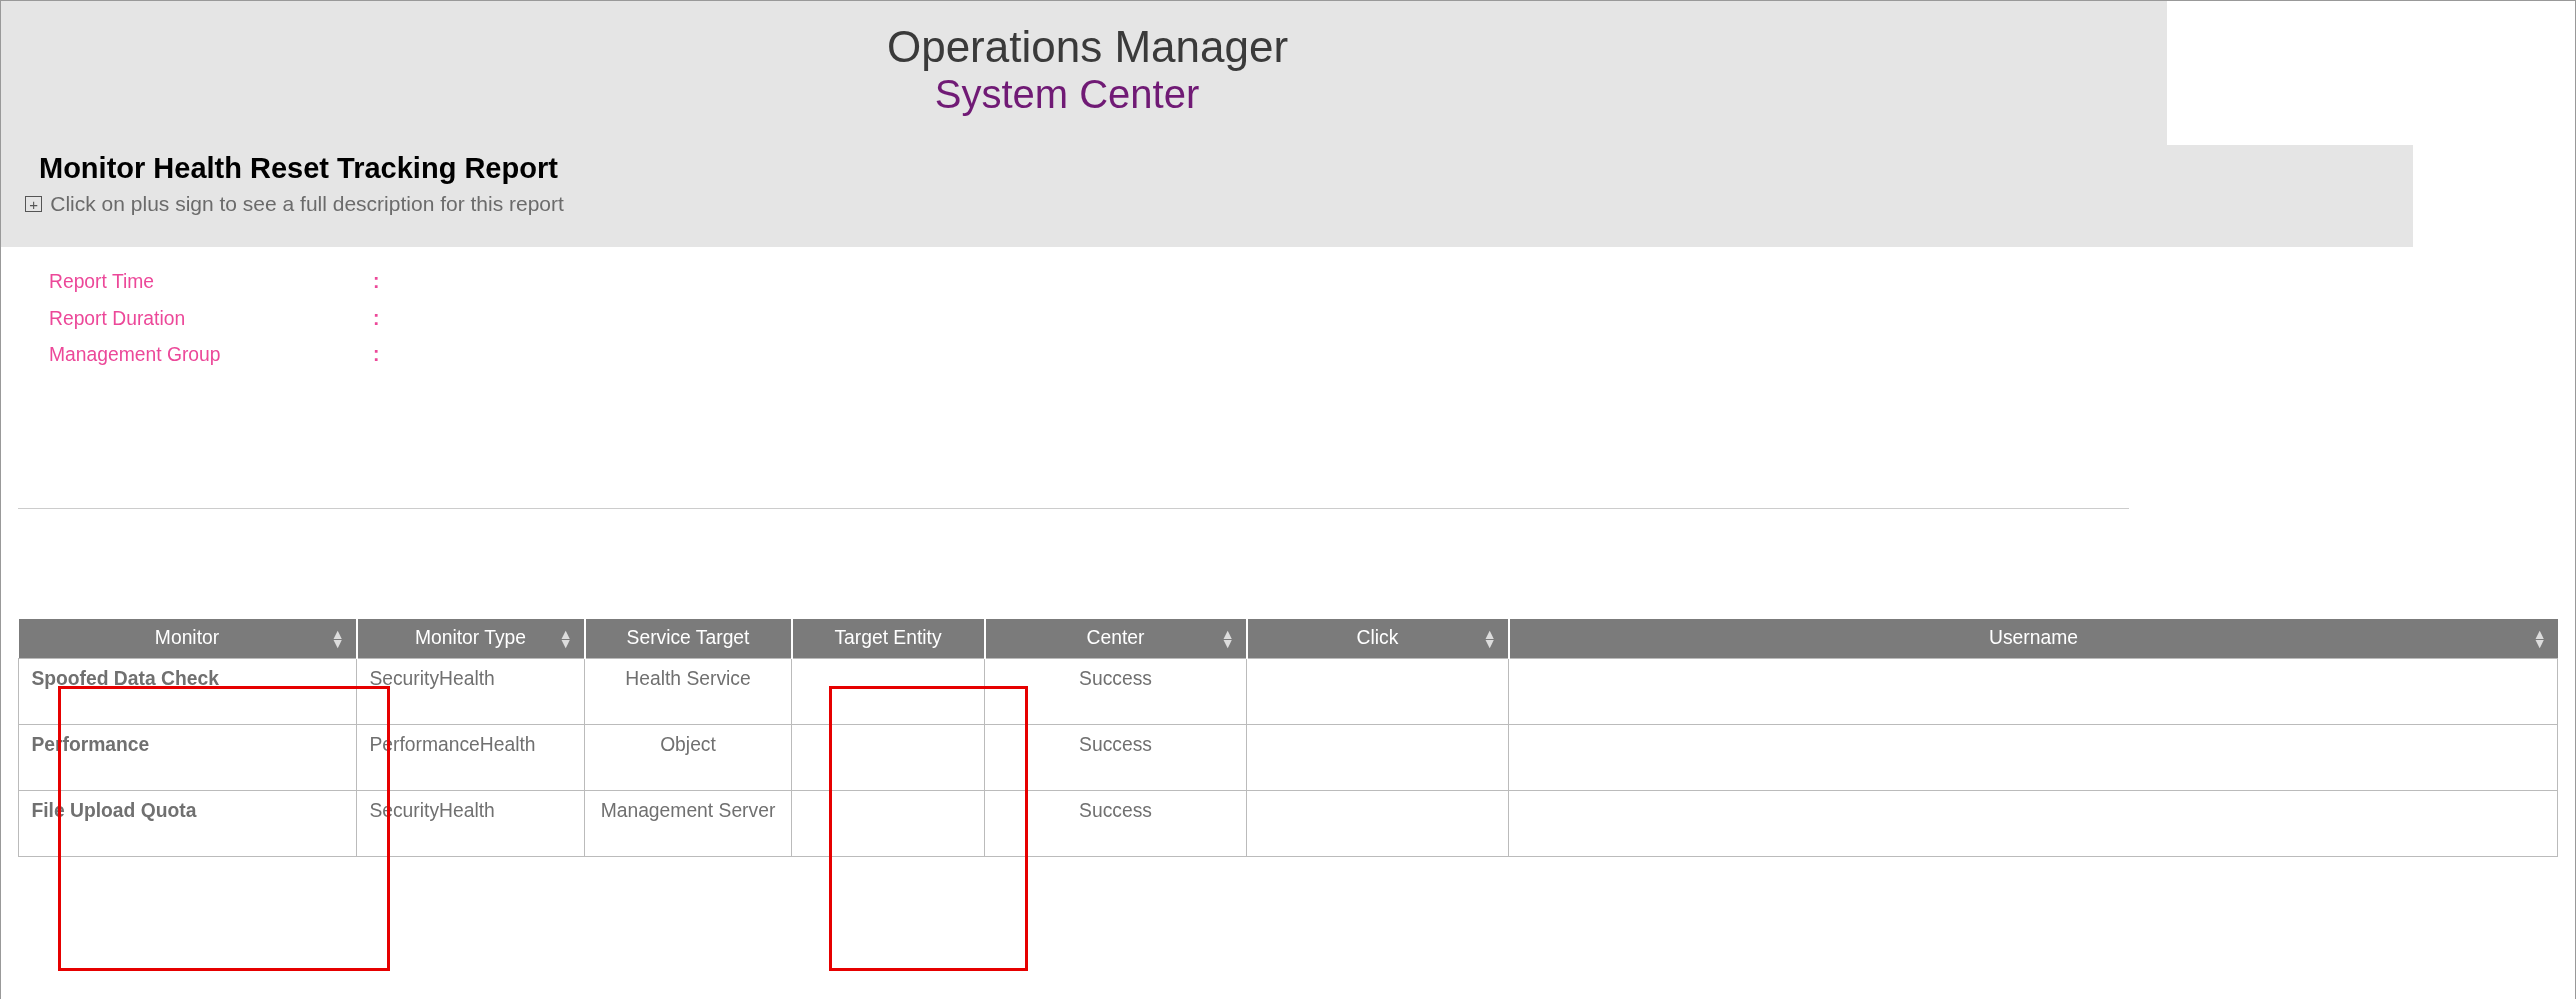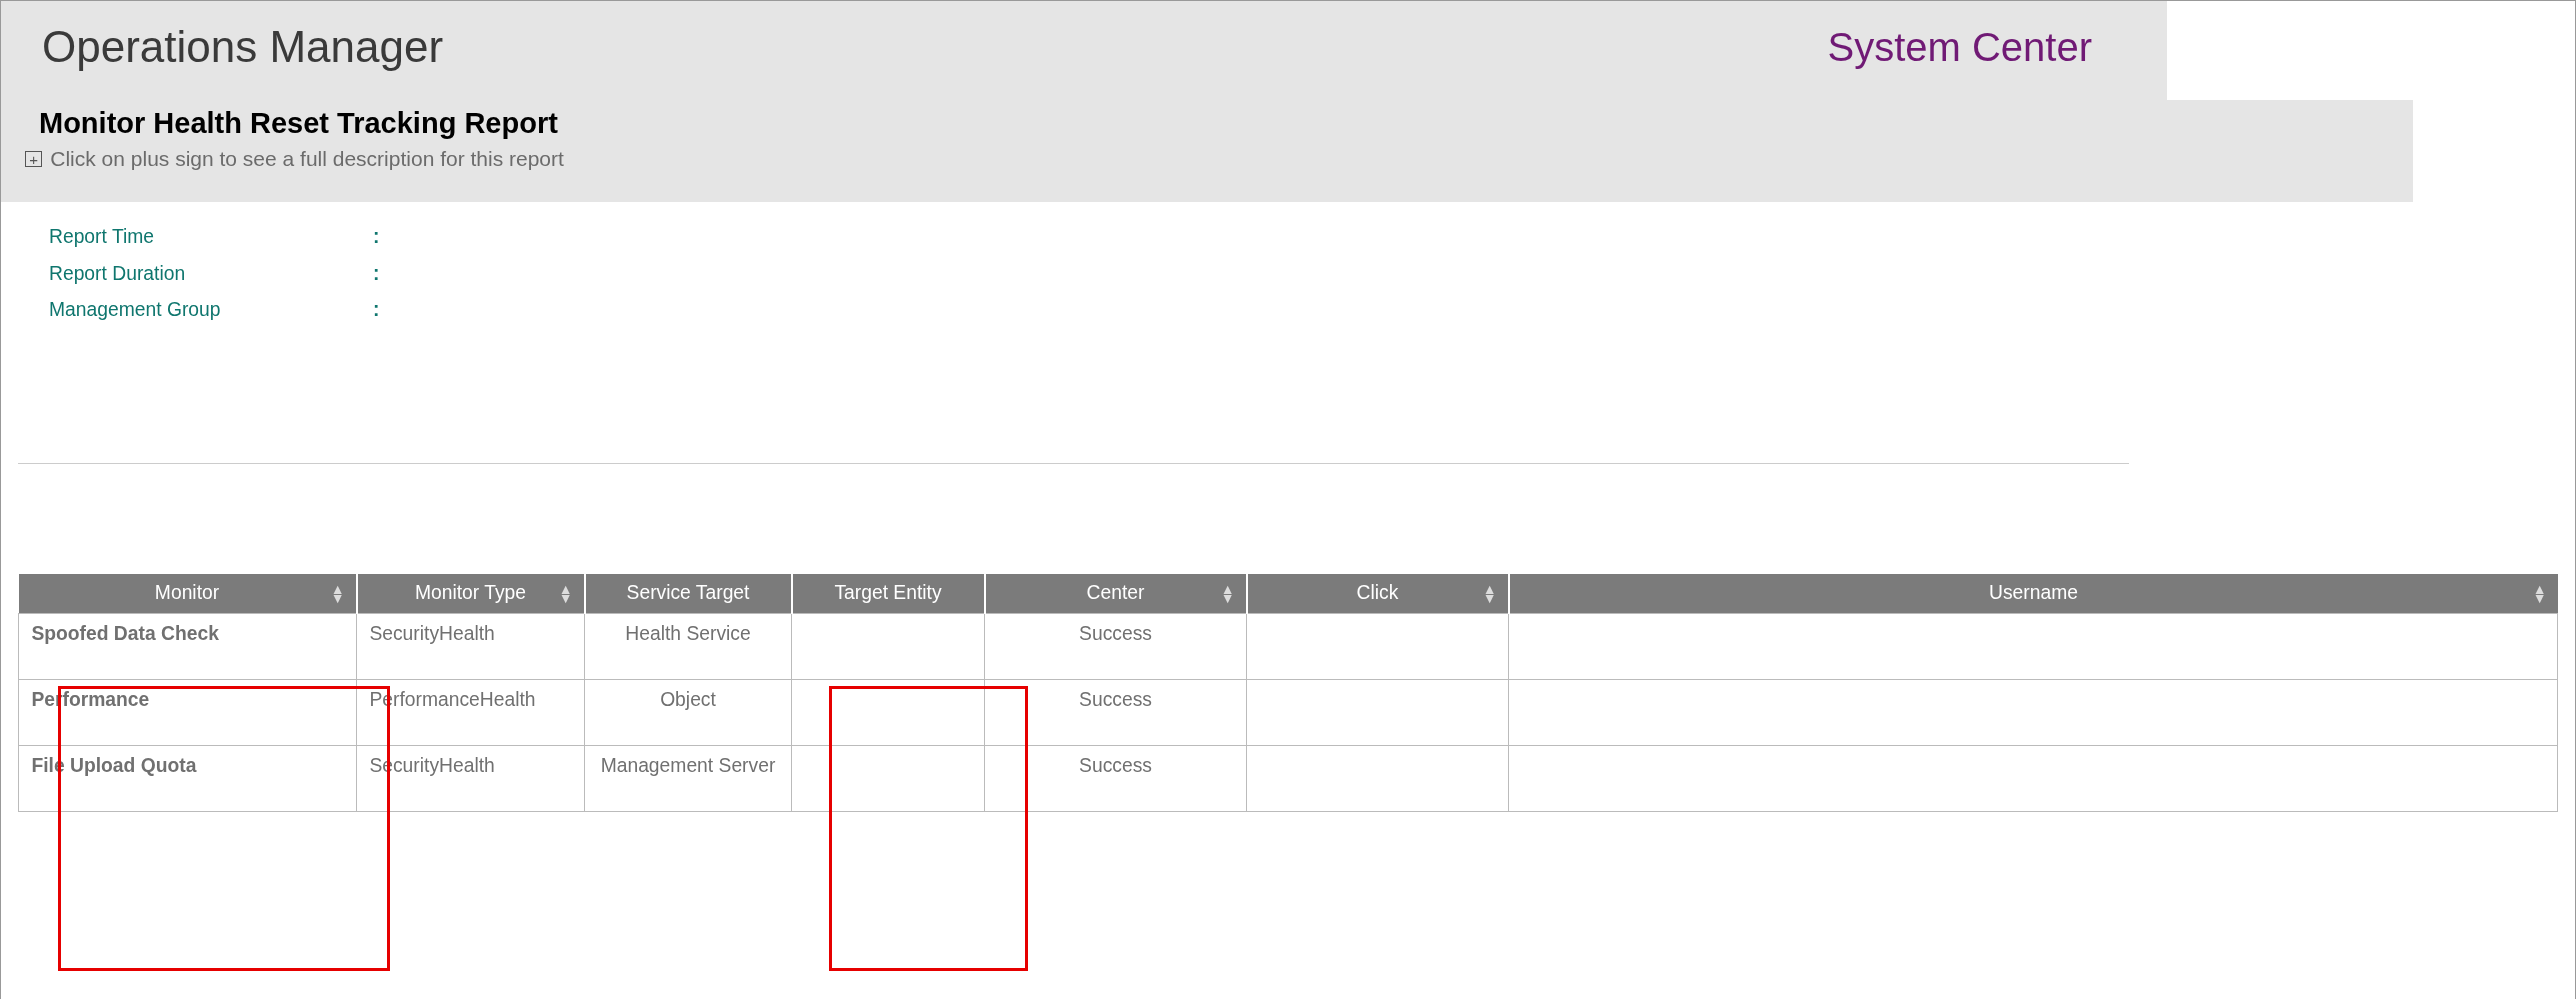--- a/index.html
+++ b/index.html
@@ -17,20 +17,21 @@
       position: relative;
       overflow: hidden;
     }
     .header-band {
       background: #e5e5e5;
       padding: 21px 34px 28px 41px;
       display: flex;
       justify-content: space-between;
       align-items: center;
       width: 2166px;
+      flex-direction: column;
     }
     .app-title {
       font-size: 44px;
       font-weight: 300;
       color: #3a3a3a;
     }
     .brand-title {
       font-size: 40px;
       font-weight: 300;
       color: #701a75;
@@ -68,21 +69,21 @@
     .hint-text {
       font-size: 21px;
       color: #6b6b6b;
     }
     .meta-block {
       padding: 17px 48px;
     }
     .meta-row {
       display: flex;
       font-size: 19.3px;
-      color: #0f766e;
+      color: #ec4899;
       line-height: 1.9;
     }
     .meta-label { width: 324px; font-weight: 400; }
     .meta-colon { width: 14px; font-weight: 700; }
     .meta-value { font-weight: 400; }
     .divider {
       border-top: 1.4px solid #ccc;
       margin: 117px 62px 0 17px;
       width: 2111px;
     }

